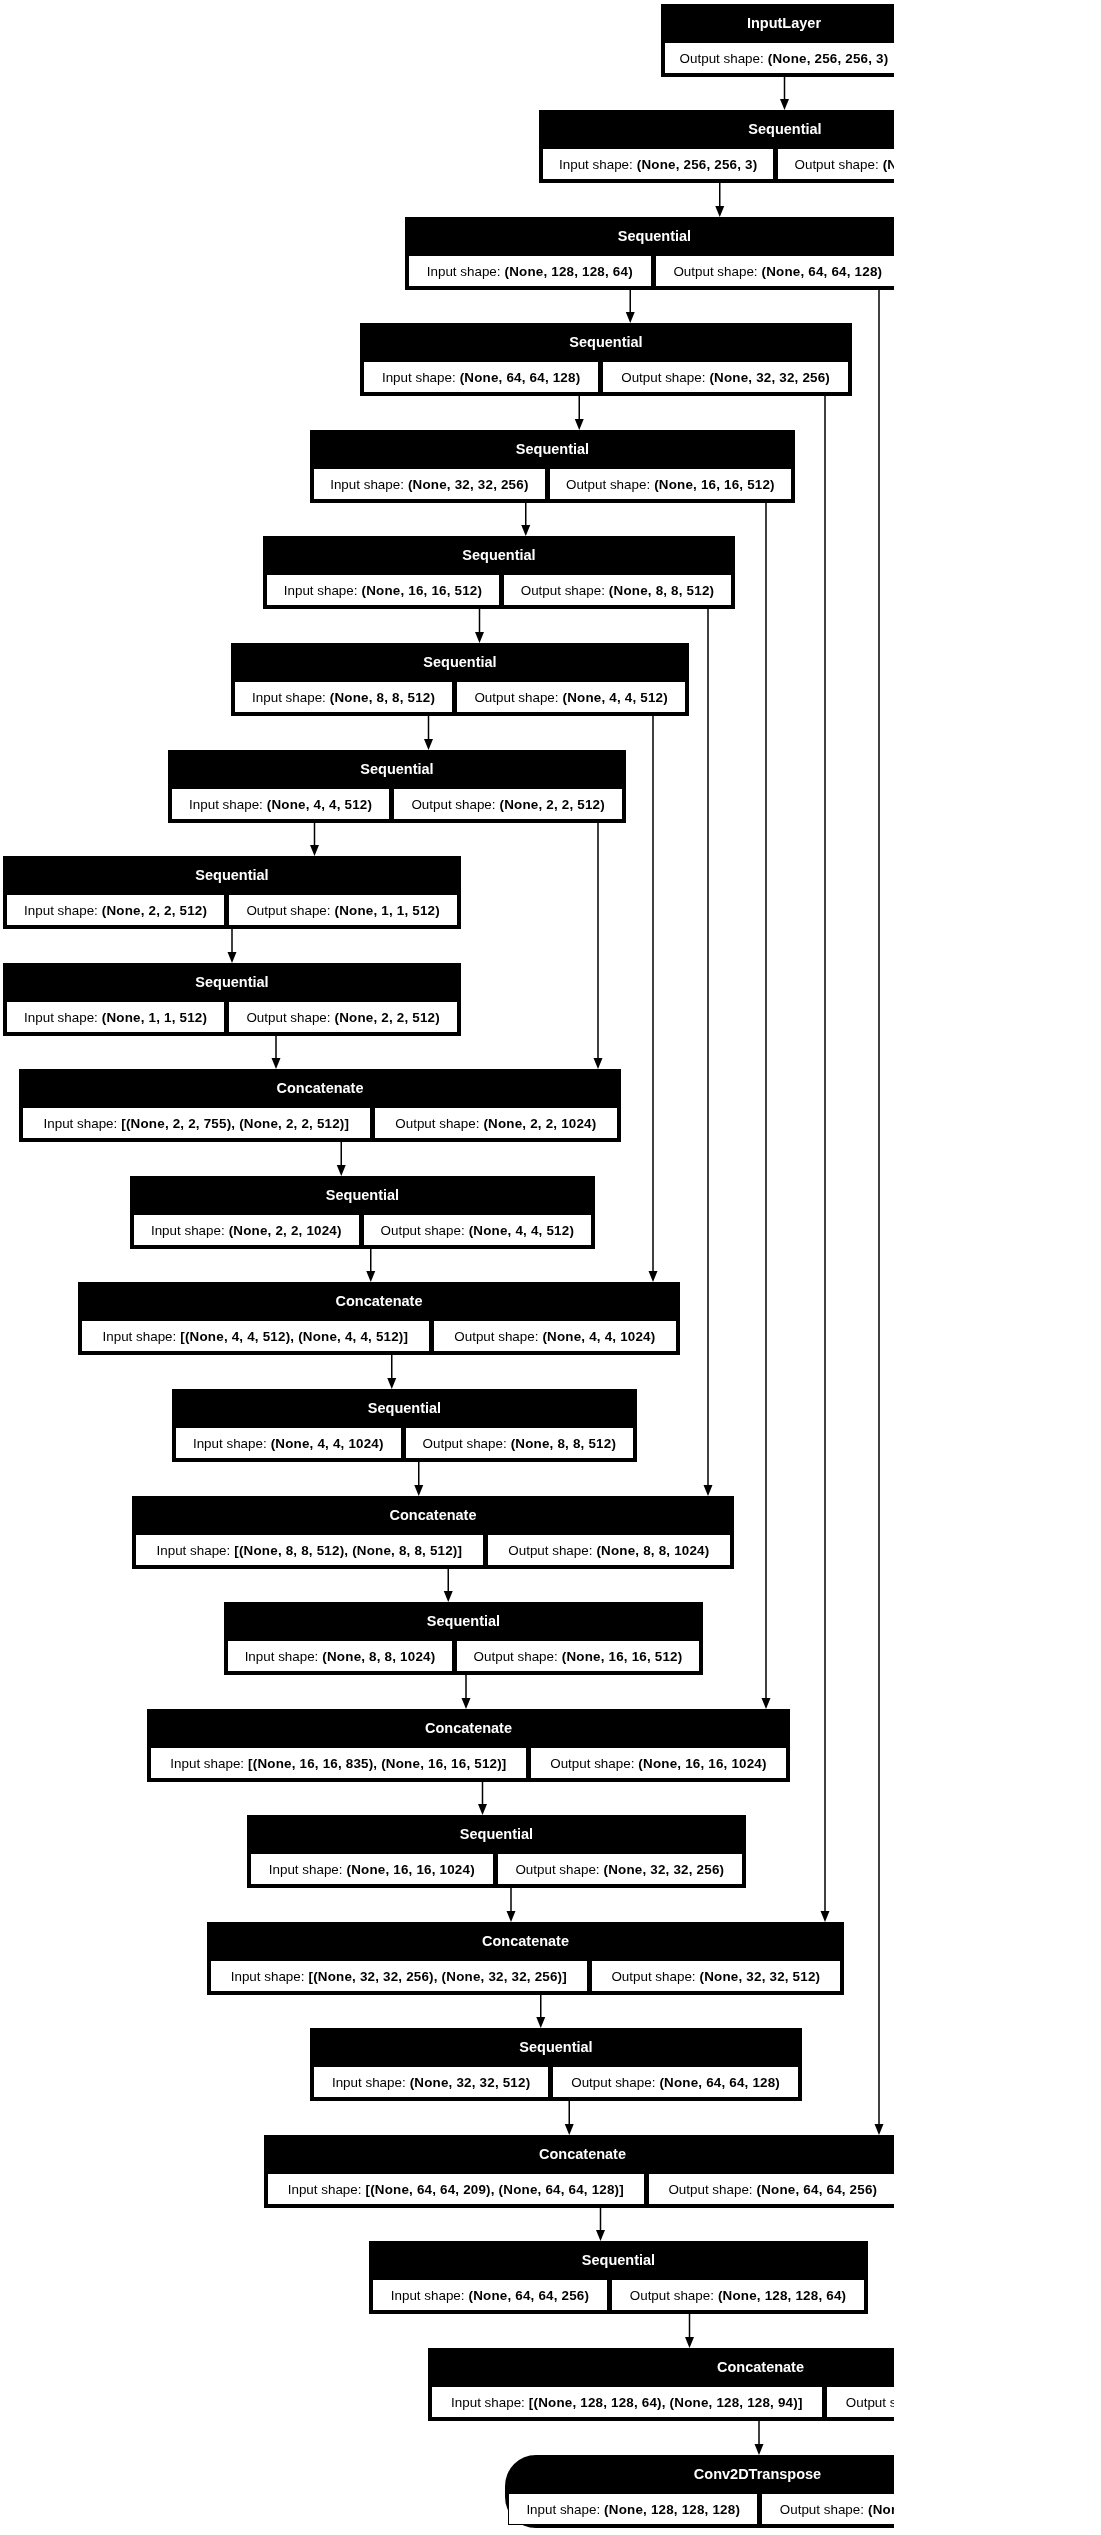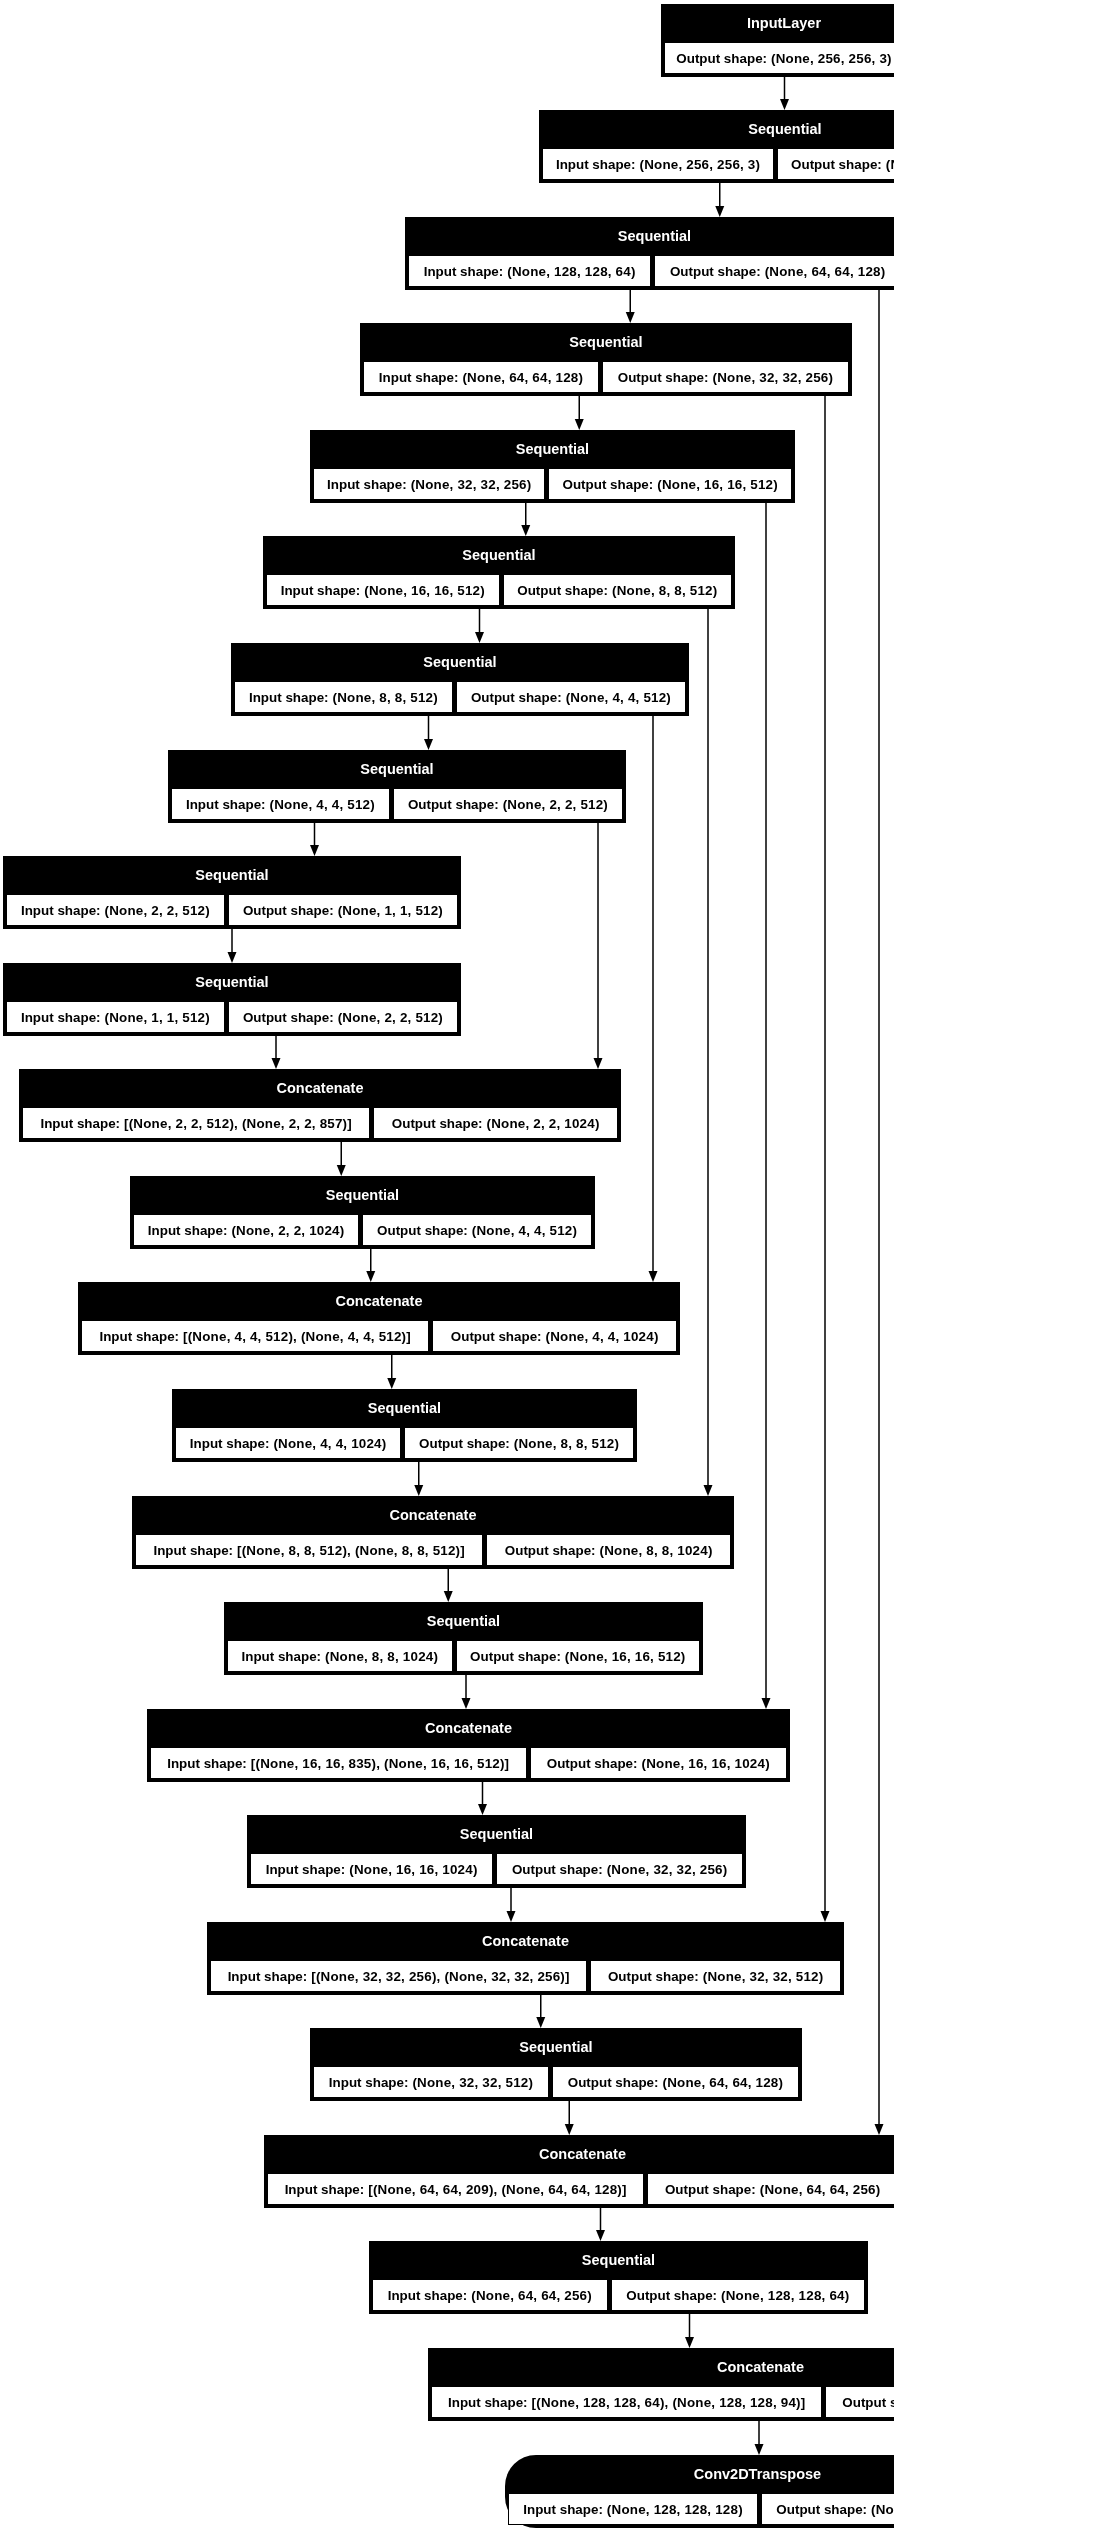--- a/index.html
+++ b/index.html
@@ -53,21 +53,21 @@
     display: flex;
     align-items: center;
     justify-content: center;
     white-space: nowrap;
     overflow: hidden;
     font-size: 13.4px;
     border: 1px solid #000000;
     box-sizing: border-box;
   }
   .shape-prefix {
-    font-weight: bold;
+    font-weight: normal;
     margin-right: 4px;
     text-align: center;
   }
   .shape-value {
     font-weight: bold;
     letter-spacing: 0.2px;
   }
 </style>
 </head>
 <body>
@@ -198,21 +198,21 @@
             <span class="shape-prefix">Output shape:</span>
             <span class="shape-value">(None, 2, 2, 512)</span>
           </div>
         </div>
       </div>
       <div class="node" style="left: 19px; top: 1069px; width: 602px; height: 73px; background: rgb(0, 0, 0);">
         <div class="node-title" style="color: rgb(255, 255, 255);">Concatenate</div>
         <div class="node-body">
           <div class="cell">
             <span class="shape-prefix">Input shape:</span>
-            <span class="shape-value">[(None, 2, 2, 512), (None, 2, 2, 857)]</span>
+            <span class="shape-value">[(None, 2, 2, 755), (None, 2, 2, 512)]</span>
           </div>
           <div class="cell">
             <span class="shape-prefix">Output shape:</span>
             <span class="shape-value">(None, 2, 2, 1024)</span>
           </div>
         </div>
       </div>
       <div class="node" style="left: 130px; top: 1176px; width: 465px; height: 73px; background: rgb(0, 0, 0);">
         <div class="node-title" style="color: rgb(255, 255, 255);">Sequential</div>
         <div class="node-body">

